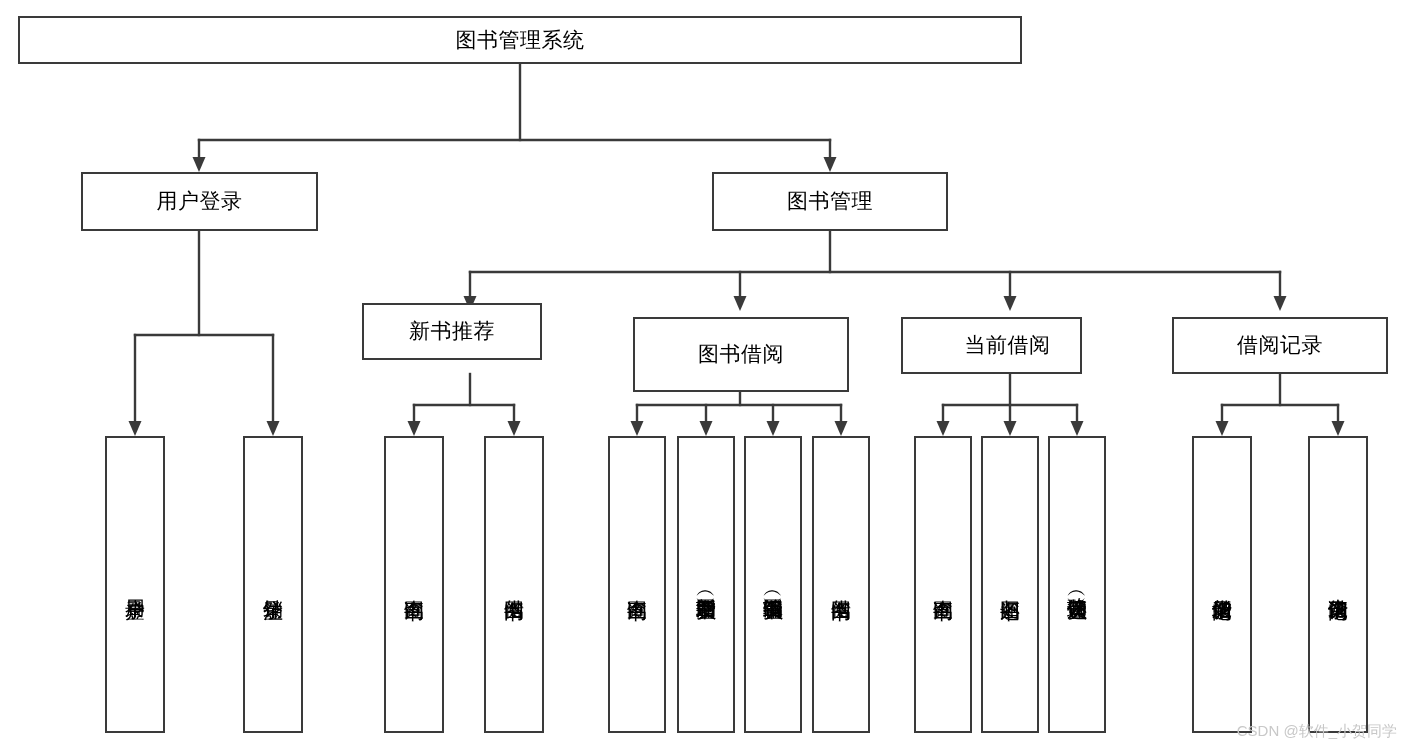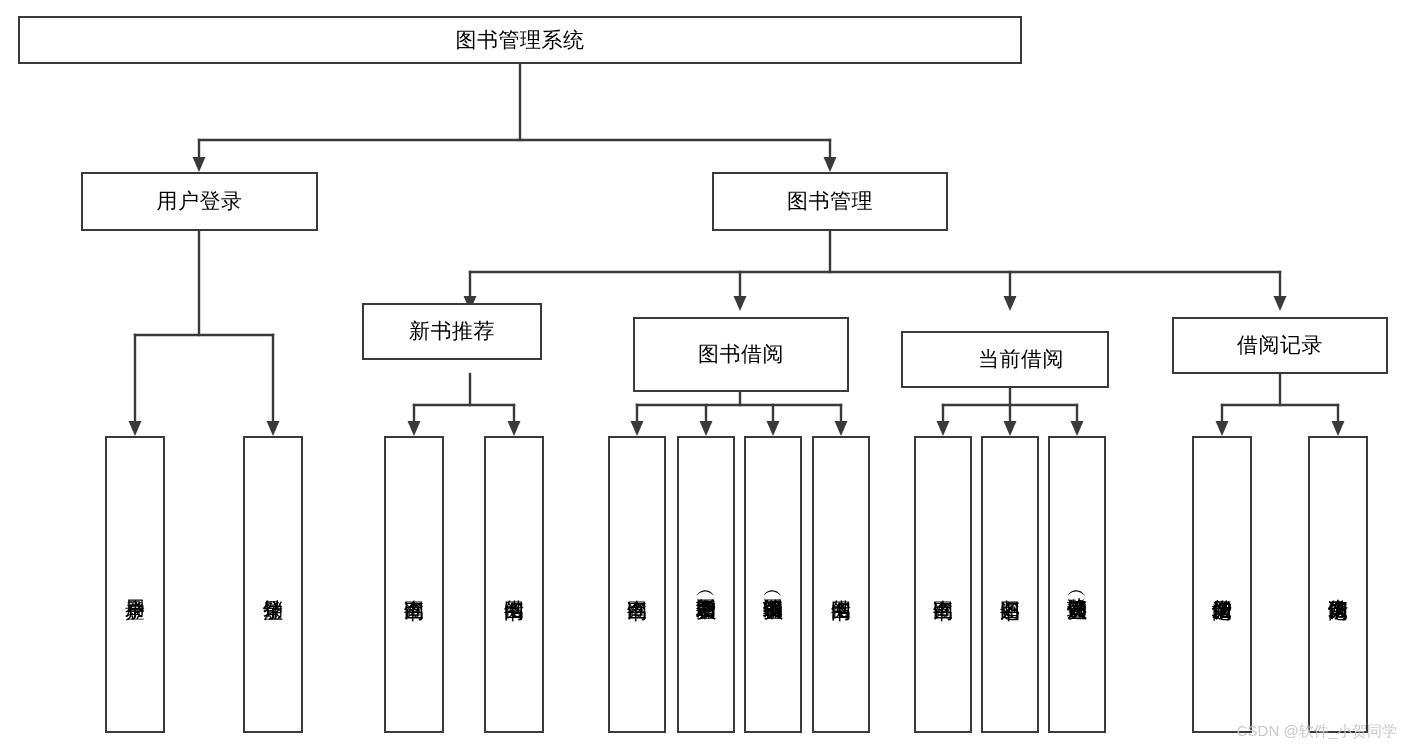--- a/index.html
+++ b/index.html
@@ -162,21 +162,21 @@
   <div class="node-box horiz" style="left:712px; top:172px; width:236px; height:59px;">
     <span>图书管理</span>
   </div>
 
   <div class="node-box horiz" style="left:362px; top:303px; width:180px; height:57px;">
     <span>新书推荐</span>
   </div>
   <div class="node-box horiz" style="left:633px; top:317px; width:216px; height:75px;">
     <span>图书借阅</span>
   </div>
-  <div class="node-box horiz" style="left:901px; top:331px; width:208px; height:57px;padding-left:32px;">
+  <div class="node-box horiz" style="left:901px; top:317px; width:181px; height:57px;padding-left:32px;">
     <span>当前借阅</span>
   </div>
   <div class="node-box horiz" style="left:1172px; top:317px; width:216px; height:57px;text-align:right;">
     <span>借阅记录</span>
   </div>
 
   <div class="node-box vert" style="left:105px; top:436px; width:60px; height:297px;">
     <span class="vlabel">用户登录</span>
   </div>
   <div class="node-box vert" style="left:243px; top:436px; width:60px; height:297px;">

